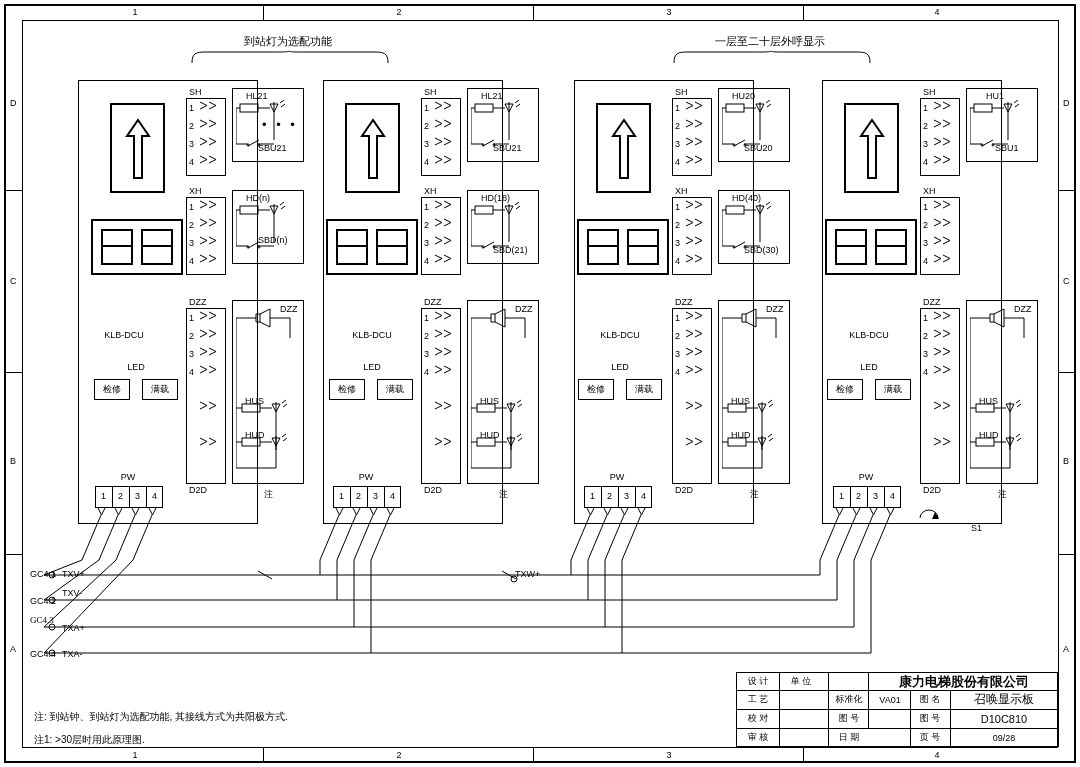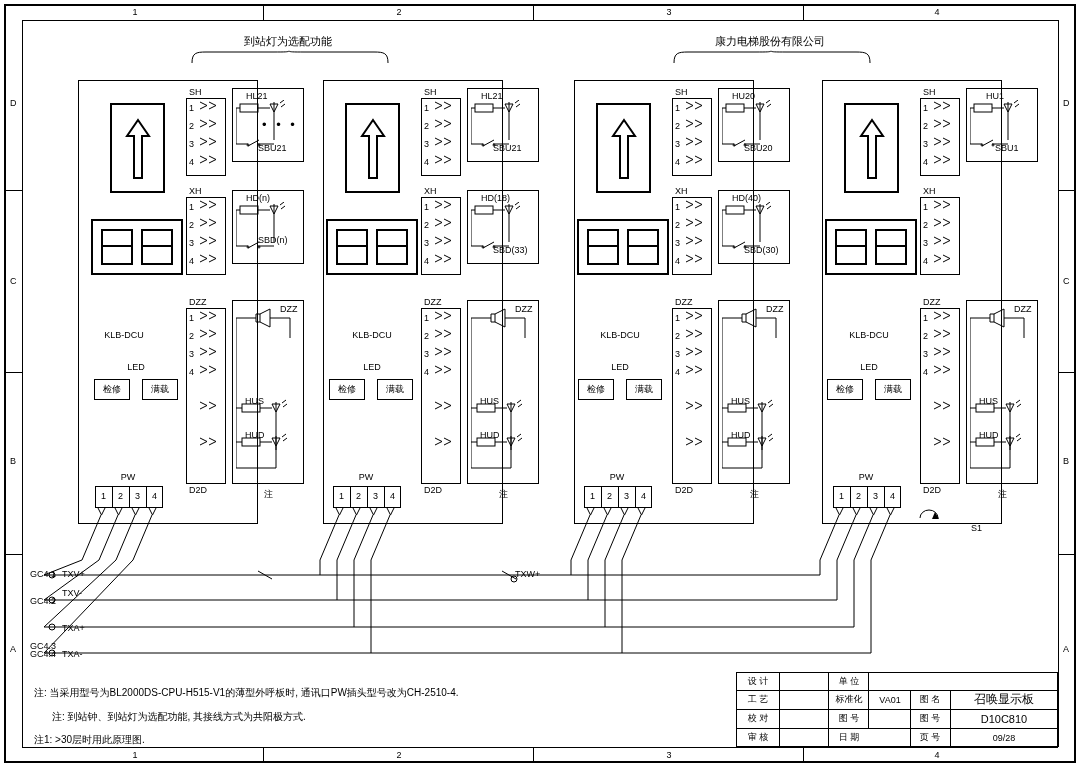--- a/index.html
+++ b/index.html
@@ -67,21 +67,21 @@
   <div class="txt" style="left:10px;top:277px;">C</div>
   <div class="txt" style="left:10px;top:457px;">B</div>
   <div class="txt" style="left:10px;top:645px;">A</div>
 
   <div class="txt" style="left:1063px;top:99px;">D</div>
   <div class="txt" style="left:1063px;top:277px;">C</div>
   <div class="txt" style="left:1063px;top:457px;">B</div>
   <div class="txt" style="left:1063px;top:645px;">A</div>
 
   <div class="txt c" style="left:288px;top:36px;font-size:11px;">到站灯为选配功能</div>
-  <div class="txt c" style="left:770px;top:36px;font-size:11px;">康力电梯股份有限公司</div>
+  <div class="txt c" style="left:770px;top:36px;font-size:11px;">一层至二十层外呼显示</div>
   <svg class="abs" style="left:190px;top:50px;" width="200" height="14">
     <path d="M2,13 C2,3 6,2 16,2 L84,2 C95,2 98,2 99,1 C100,2 103,2 114,2 L184,2 C194,2 198,3 198,13" fill="none" stroke="#000" stroke-width="1"></path>
   </svg>
   <svg class="abs" style="left:672px;top:50px;" width="200" height="14">
     <path d="M2,13 C2,3 6,2 16,2 L84,2 C95,2 98,2 99,1 C100,2 103,2 114,2 L184,2 C194,2 198,3 198,13" fill="none" stroke="#000" stroke-width="1"></path>
   </svg>
 
   <div class="bx" style="left:78px;top:80px;width:180px;height:444px;"></div>
   <div class="arrowbox" style="left:110px;top:103px;width:55px;height:90px;"></div>
   <svg class="abs" style="left:125px;top:118px;" width="26" height="62">
@@ -353,21 +353,21 @@
       <path d="M0,8 L4,8 M22,8 L34,8"></path>
       <path d="M38,2 L38,16 M34,4 L42,4 L38,12 Z"></path>
       <path d="M44,3 l4,-3 M45,7 l4,-3"></path>
       <path d="M38,16 L38,40 M0,8 L0,44"></path>
       <path d="M0,44 L12,44 M22,44 L38,44"></path>
       <path d="M12,46 L23,40"></path>
       <circle cx="12" cy="45" r="1"></circle>
         <circle cx="23" cy="45" r="1"></circle>
     </g>
   </svg>
-  <div class="txt" style="left:493px;top:246px;">SBD(33)</div>
+  <div class="txt" style="left:493px;top:246px;">SBD(21)</div>
 
   <div class="bx" style="left:467px;top:300px;width:72px;height:184px;"></div>
   <div class="txt" style="left:515px;top:305px;">DZZ</div>
   <svg class="abs" style="left:471px;top:308px;" width="66" height="172">
     <g fill="none" stroke="#000" stroke-width="1">
       <path d="M24,6 L34,1 L34,19 L24,14 Z"></path>
       <path d="M20,6 L24,6 M20,14 L24,14 M20,6 L20,14"></path>
       <path d="M0,10 L20,10 M34,10 L54,10 M54,10 L54,30 M0,10 L0,160"></path>
       <rect x="6" y="96" width="18" height="8"></rect>
       <path d="M0,100 L6,100 M24,100 L36,100"></path>
@@ -720,48 +720,48 @@
       <circle cx="30" cy="95" r="3"></circle>
       <circle cx="30" cy="122" r="3"></circle>
       <circle cx="30" cy="148" r="3"></circle>
       <circle cx="492" cy="74" r="3"></circle>
     </g>
   </svg>
   <div class="txt" style="left:30px;top:570px;">GC4.1</div>
   <div class="txt" style="left:62px;top:570px;">TXV+</div>
   <div class="txt" style="left:30px;top:597px;">GC4.2</div>
   <div class="txt" style="left:62px;top:589px;">TXV-</div>
-  <div class="txt" style="left:30px;top:642px;">GC4.3</div>
+  <div class="txt" style="left:30px;top:616px;font-family:Liberation Serif, serif;">GC4.3</div>
   <div class="txt" style="left:62px;top:624px;">TXA+</div>
   <div class="txt" style="left:30px;top:650px;">GC4.4</div>
   <div class="txt" style="left:62px;top:650px;">TXA-</div>
   <div class="txt" style="left:515px;top:570px;">TXW+</div>
 
-  <div class="txt" style="left:34px;top:688px;font-size:10px;">注:  当采用型号为BL2000DS-CPU-H515-V1的薄型外呼板时, 通讯口PW插头型号改为CH-2510-4.</div>
-  <div class="txt" style="left:52px;top:712px;font-size:10px;">注:  到站钟、到站灯为选配功能, 其接线方式为共阳极方式.</div>
+  <div class="txt" style="left:34px;top:712px;font-size:10px;">注:  到站钟、到站灯为选配功能, 其接线方式为共阳极方式.</div>
   <div class="txt" style="left:34px;top:735px;font-size:10px;">注1:  &gt;30层时用此原理图.</div>
 
   <div class="bx" style="left:736px;top:672px;width:322px;height:75px;"></div>
 
   <div class="ln v1" style="left:779px;top:672px;height:75px;"></div>
   <div class="ln v1" style="left:828px;top:672px;height:75px;"></div>
   <div class="ln v1" style="left:868px;top:672px;height:56px;"></div>
   <div class="ln v1" style="left:910px;top:690px;height:57px;"></div>
   <div class="ln v1" style="left:950px;top:690px;height:57px;"></div>
 
   <div class="ln h1" style="left:736px;top:690px;width:322px;"></div>
   <div class="ln h1" style="left:736px;top:709px;width:322px;"></div>
   <div class="ln h1" style="left:736px;top:728px;width:322px;"></div>
 
   <div class="tblcell" style="left:736px;top:672px;width:44px;height:19px;border:none;">设 计</div>
   <div class="tblcell" style="left:736px;top:690px;width:44px;height:19px;border:none;">工 艺</div>
   <div class="tblcell" style="left:736px;top:709px;width:44px;height:19px;border:none;">校 对</div>
   <div class="tblcell" style="left:736px;top:728px;width:44px;height:19px;border:none;">审 核</div>
 
-  <div class="tblcell" style="left:828px;top:672px;width:42px;height:19px;border:none;">单 位</div>
+  <div class="tblcell" style="left:780px;top:672px;width:42px;height:19px;border:none;">单 位</div>
+  <div class="tblcell" style="left:870px;top:672px;width:188px;height:19px;border:none;font-size:13px;font-weight:bold;">康力电梯股份有限公司</div>
 
   <div class="tblcell" style="left:828px;top:690px;width:42px;height:19px;border:none;">标准化</div>
   <div class="tblcell" style="left:870px;top:690px;width:40px;height:19px;border:none;">VA01</div>
   <div class="tblcell" style="left:910px;top:690px;width:40px;height:19px;border:none;">图 名</div>
   <div class="tblcell" style="left:950px;top:690px;width:108px;height:19px;border:none;font-size:12px;">召唤显示板</div>
 
   <div class="tblcell" style="left:828px;top:709px;width:42px;height:19px;border:none;">图 号</div>
   <div class="tblcell" style="left:910px;top:709px;width:40px;height:19px;border:none;">图 号</div>
   <div class="tblcell" style="left:950px;top:709px;width:108px;height:19px;border:none;font-size:11px;">D10C810</div>
 

